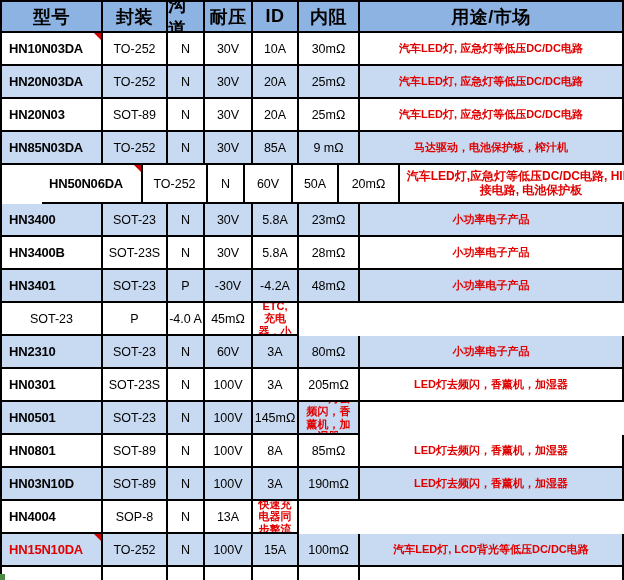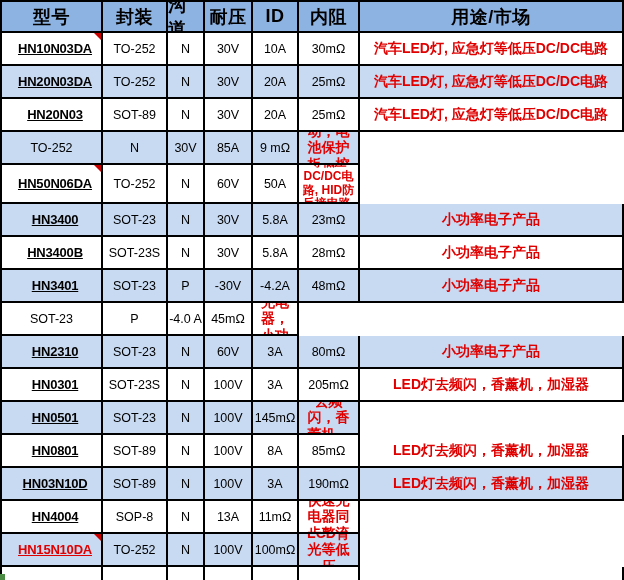--- a/index.html
+++ b/index.html
@@ -21,43 +21,43 @@
     width:624px;box-sizing:border-box;
     border-top:2px solid var(--border);
     border-left:2px solid var(--border);
   }
   .row{
     display:grid;
     grid-template-columns:101px 65px 37px 48px 46px 61px 264px;
     height:33px;
   }
   .row.header{height:31px;}
-  .row.tall{height:39px;}
+  .row.tall{height:39px;margin-left:40px;}
   .row.filler{height:13px;}
   .cell{
     box-sizing:border-box;
     border-right:2px solid var(--border);
     border-bottom:2px solid var(--border);
     display:flex;align-items:center;justify-content:center;
     overflow:hidden;position:relative;
     font-size:12.5px;color:#000;background:#fff;
   }
   .row.filler .cell{border-bottom:none;}
   .row.header .cell{
     background:var(--header-bg);
     font-weight:bold;font-size:18px;letter-spacing:0.5px;
   }
   .row.shaded .cell{background:var(--shaded-row-bg);}
   .cell.model{
-    justify-content:center;padding-left:7px;
-    font-weight:bold;font-size:13px;letter-spacing:-0.2px;text-decoration:underline;
+    justify-content:flex-start;padding-left:7px;
+    font-weight:bold;font-size:13px;letter-spacing:-0.2px;
   }
   .cell.model.red-model{color:var(--model-red);}
   .cell.usage{
-    color:var(--usage-text);font-weight:bold;font-size:14px;
+    color:var(--usage-text);font-weight:bold;font-size:11px;
     text-align:center;line-height:1.15;padding:0 3px;
   }
   .row.tall .cell.usage{font-size:12px;}
   .note-marker{
     position:absolute;top:0;right:0;width:0;height:0;
     border-left:7px solid transparent;
     border-top:7px solid var(--note-marker);
   }
   .selection-handle{
     position:absolute;left:0;bottom:0;width:5px;height:6px;
@@ -111,36 +111,41 @@
 
     </div>
     <div class="cell">SOT-89</div>
     <div class="cell">N</div>
     <div class="cell">30V</div>
     <div class="cell">20A</div>
     <div class="cell">25mΩ</div>
     <div class="cell usage">汽车LED灯, 应急灯等低压DC/DC电路</div>
   </div>
         <div class="row shaded">
+    <div class="cell model">
+      <span class="model-text">HN85N03DA</span>
+
+    </div>
     <div class="cell">TO-252</div>
     <div class="cell">N</div>
     <div class="cell">30V</div>
     <div class="cell">85A</div>
     <div class="cell">9 mΩ</div>
     <div class="cell usage">马达驱动，电池保护板，榨汁机</div>
   </div>
         <div class="row tall">
     <div class="cell model">
       <span class="model-text">HN50N06DA</span>
       <i class="note-marker"></i>
     </div>
     <div class="cell">TO-252</div>
     <div class="cell">N</div>
     <div class="cell">60V</div>
     <div class="cell">50A</div>
+    <div class="cell">20mΩ</div>
     <div class="cell usage">汽车LED灯,应急灯等低压DC/DC电路, HID防反接电路, 电池保护板</div>
   </div>
         <div class="row shaded">
     <div class="cell model">
       <span class="model-text">HN3400</span>
 
     </div>
     <div class="cell">SOT-23</div>
     <div class="cell">N</div>
     <div class="cell">30V</div>
@@ -239,31 +244,31 @@
     <div class="cell usage">LED灯去频闪，香薰机，加湿器</div>
   </div>
         <div class="row">
     <div class="cell model">
       <span class="model-text">HN4004</span>
 
     </div>
     <div class="cell">SOP-8</div>
     <div class="cell">N</div>
     <div class="cell">13A</div>
-    <div class="cell">11mΩ</div>
     <div class="cell usage">快速充电器同步整流</div>
   </div>
         <div class="row shaded">
     <div class="cell model red-model">
       <span class="model-text">HN15N10DA</span>
       <i class="note-marker"></i>
     </div>
     <div class="cell">TO-252</div>
     <div class="cell">N</div>
     <div class="cell">100V</div>
+    <div class="cell">15A</div>
     <div class="cell">100mΩ</div>
     <div class="cell usage">汽车LED灯, LCD背光等低压DC/DC电路</div>
   </div>
       </div>
 
     <div class="row filler">
       <div class="cell"></div>
       <div class="cell"></div>
       <div class="cell"></div>
       <div class="cell"></div>

